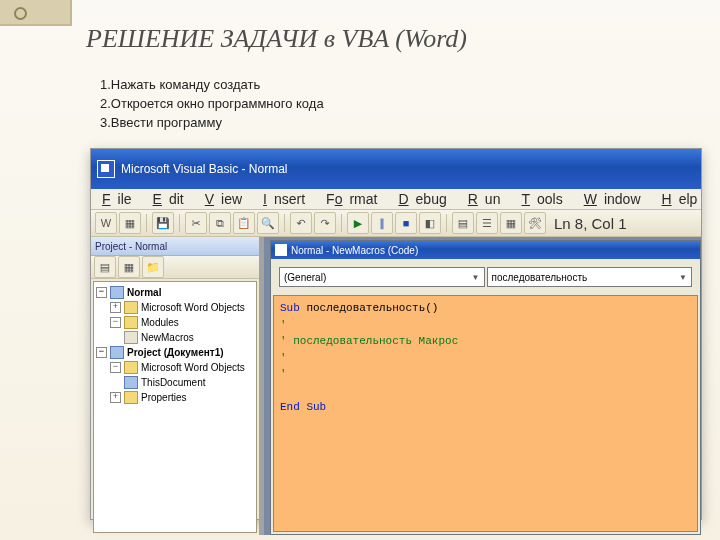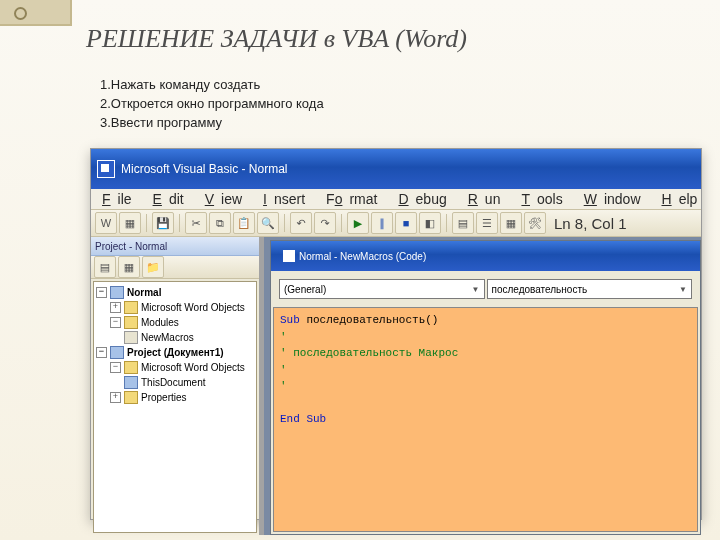--- a/index.html
+++ b/index.html
@@ -35,21 +35,21 @@
 .tn .exp{display:inline-block;width:9px;height:9px;border:1px solid #888;text-align:center;line-height:7px;font-size:9px;margin-right:3px;color:#555}
 .tn .ic{display:inline-block;width:12px;height:11px;margin-right:3px;background:#f3d97a;border:1px solid #b89a3a}
 .tn .ic.blue{background:#a7c2e8;border-color:#5a7bb4}
 .tn .ic.prc{background:#e8e4d1;border-color:#999}
 .tn.bold{font-weight:700}
 .ind1{padding-left:14px}.ind2{padding-left:28px}
 .ptitle2{height:16px;background:linear-gradient(#dfe9f8,#b9ceeb);font-size:10px;color:#2a2a5a;display:flex;align-items:center;padding-left:4px;border-top:1px solid #9bb4da}
 
 .right{flex:1;background:#7a8aa3;position:relative}
 .codewin{position:absolute;left:6px;top:3px;right:0;bottom:0;border:1px solid #6b7683;background:#ece9d8;display:flex;flex-direction:column}
-.cwtitle{height:30px;background:linear-gradient(#3a77dd,#1b4fb0 45%,#2a5cc7);color:#fff;font-size:10px;display:flex;align-items:center;padding-left:12px}
+.cwtitle{height:18px;background:linear-gradient(#3a77dd,#1b4fb0 45%,#2a5cc7);color:#fff;font-size:10px;display:flex;align-items:center;padding-left:4px}
 .cwtitle .wic{width:12px;height:12px;margin-right:4px;background:#fff}
 .selrow{height:20px;display:flex;gap:2px;padding:8px}
 .selbox{flex:1;background:#fff;border:1px solid #7a7a7a;font-size:10px;display:flex;align-items:center;justify-content:space-between;padding:0 4px}
 .selbox .dd{color:#555;font-size:8px}
 .code{flex:1;background:#fdba74;border:1px solid #888;margin:0 2px 2px 2px;font-family:'Courier New',monospace;font-size:11px;padding:4px 6px;line-height:1.5;overflow:hidden;position:relative}
 .code .k{color:#0016c7}
 .code .c{color:#067b1d}
 </style>
 </head>
 <body>

